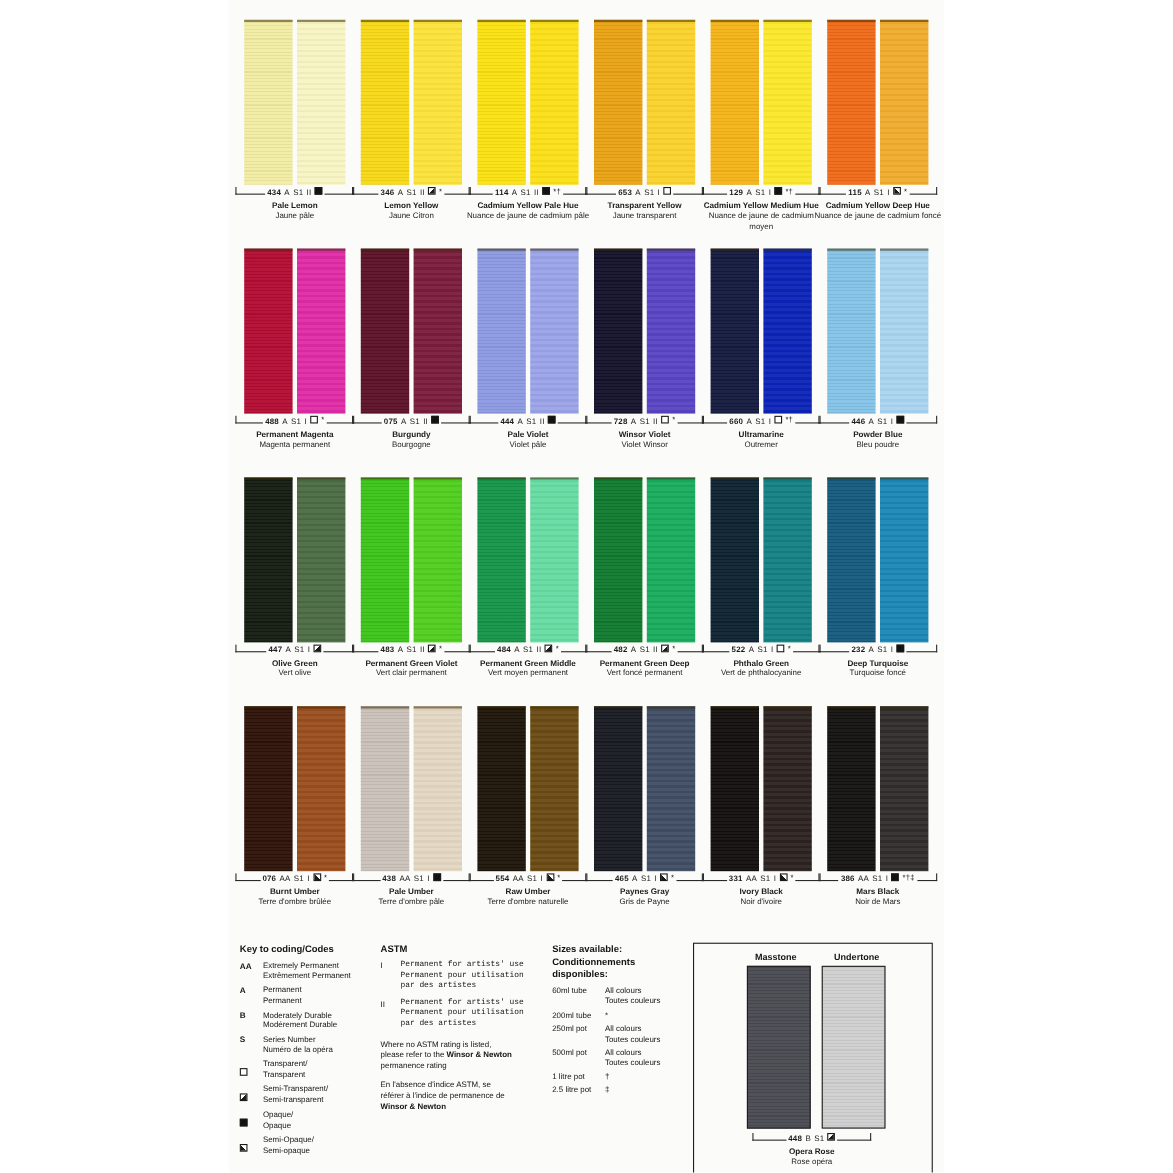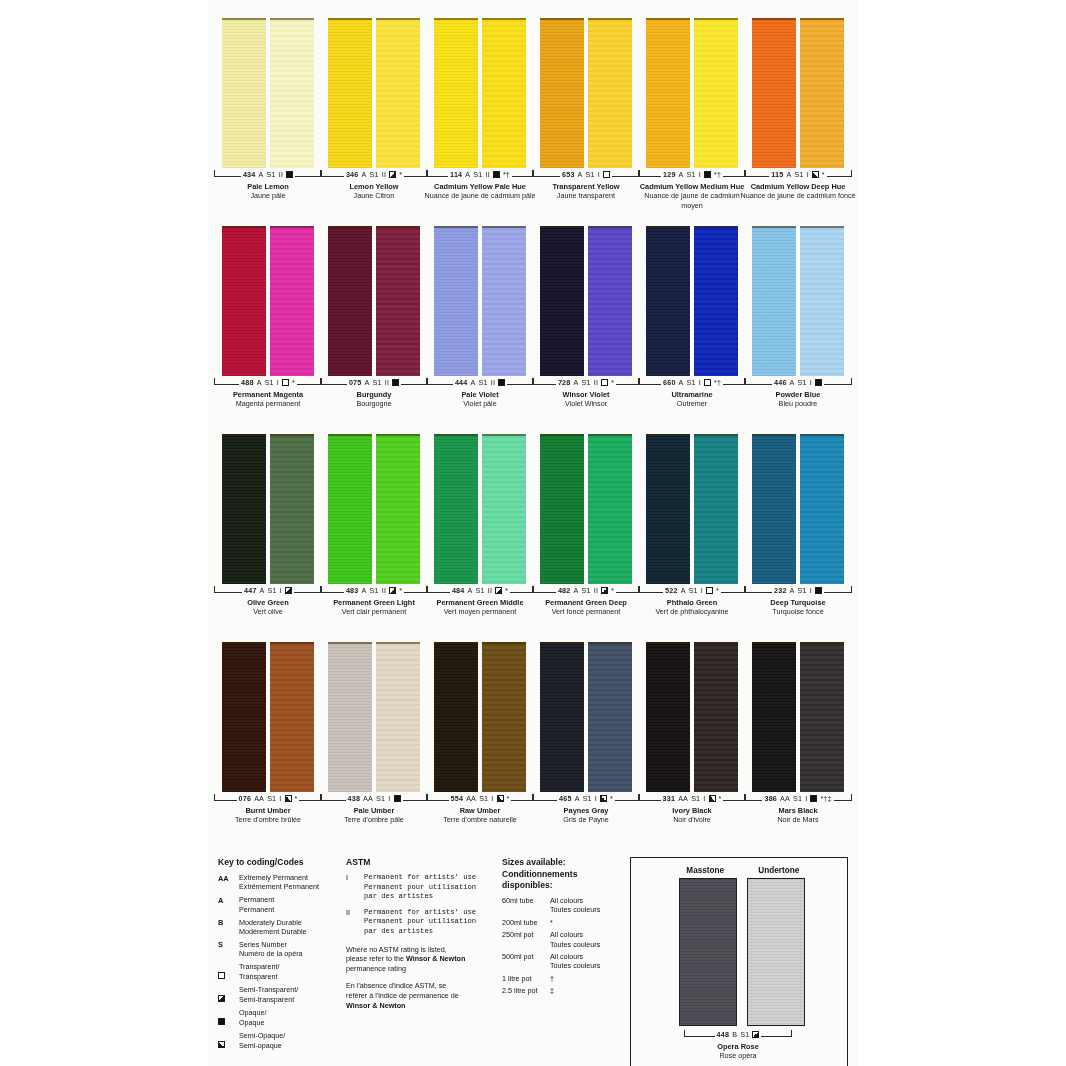--- a/index.html
+++ b/index.html
@@ -110,21 +110,20 @@
   }
   .bracket .codes {
     position: absolute;
     left: 0; right: 0;
     top: 0px;
     background: #fbfbf9;
     padding: 0 2px;
     width: max-content;
     margin: 0 auto;
     display: flex;
-    align-items: center;
     gap: 3px;
     font-size: 7.2px;
     line-height: 9px;
     letter-spacing: .2px;
     white-space: nowrap;
   }
   .codes .num { font-weight: 700; }
   .codes .astm { font-style: normal; }
   .codes .note { font-size: 7px; }
 
@@ -623,21 +622,21 @@
                 <div class="bar"></div>
                 <div class="codes">
                   <span class="num">483</span>
                   <span>A</span>
                   <span>S1</span>
                   <span class="astm">II</span>
                   <span class="g semitrans"></span>
                   <span class="note">*</span>
                 </div>
               </div>
-              <div class="nm">Permanent Green Light</div>
+              <div class="nm">Permanent Green Violet</div>
               <div class="nm2">Vert clair permanent</div>
             </div>
           </div>
           <div class="pair">
             <div class="chips">
               <div class="chip" style="height: 148px; background: rgb(21, 148, 72);">
                 <span class="tex"></span>
               </div>
               <div class="chip soft" style="height: 148px; background: rgb(100, 219, 161);">
                 <span class="tex"></span>

